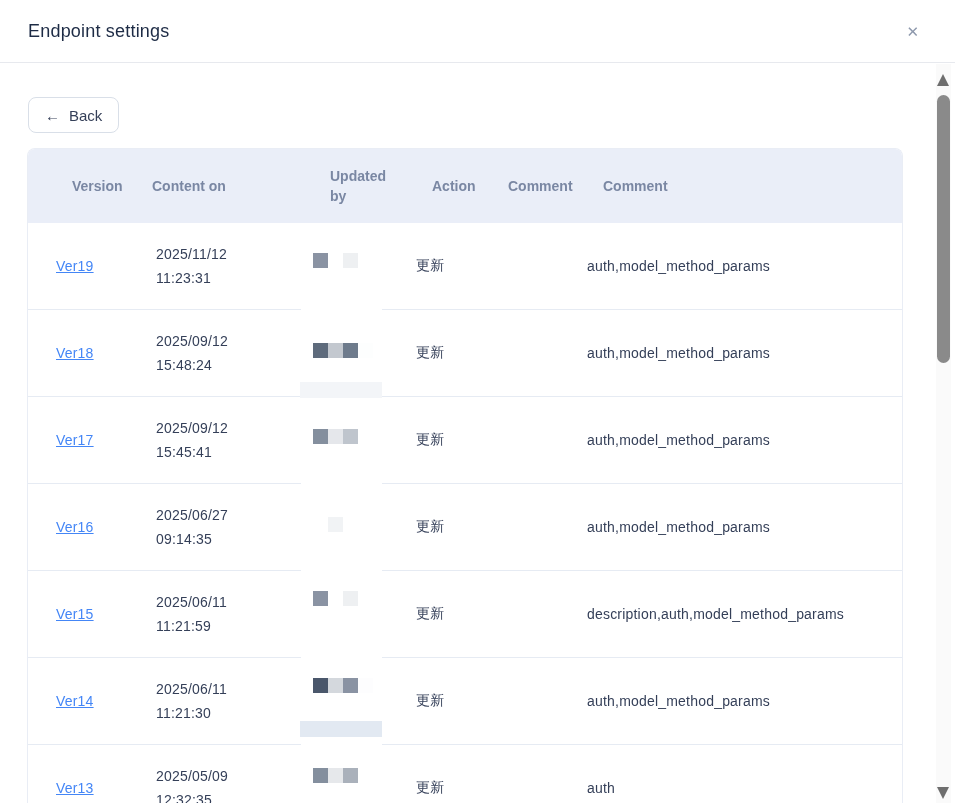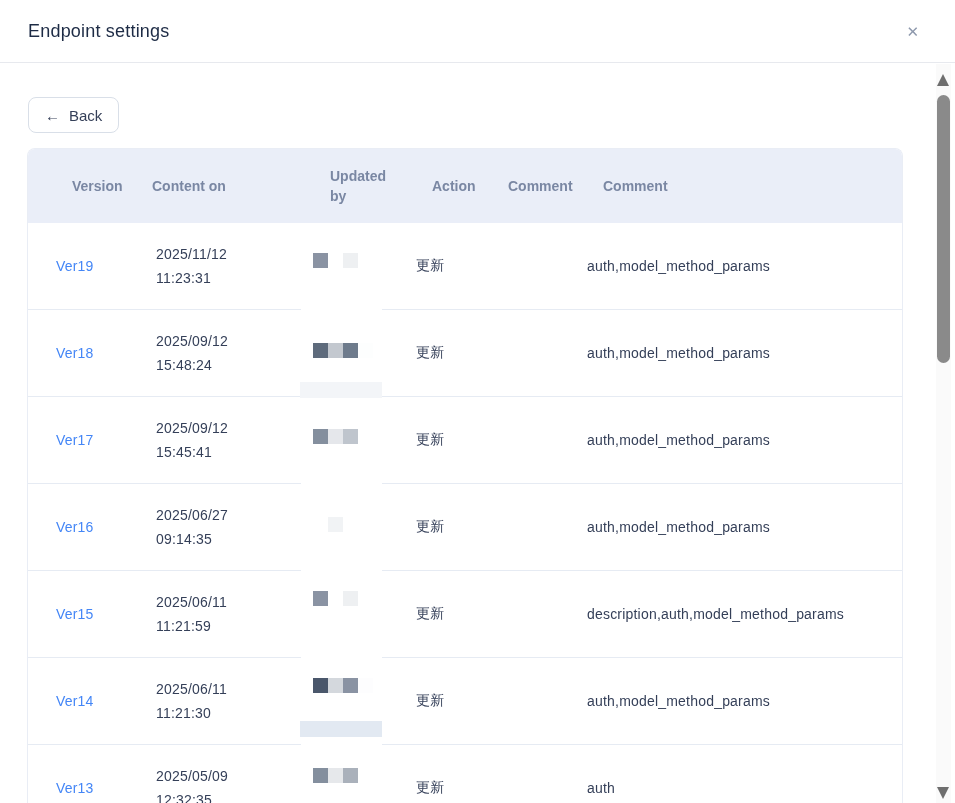--- a/index.html
+++ b/index.html
@@ -50,21 +50,21 @@
     padding-left:28px;font-size:14px;font-weight:600;line-height:20px;
     color:var(--thead_text,#7a87a3);
     margin-left:16px;
   }
   .row{
     display:grid;grid-template-columns:80px 178px 102px 76px 95px 1fr;
     height:86px;align-items:center;position:relative;background:#fff;
     border-bottom:1px solid var(--row_divider,#e6ebf3);
   }
   .cell{padding-left:28px;font-size:14px;color:var(--body_text,#343f58);letter-spacing:.2px;}
-  .ver{color:var(--link,#4486f6);cursor:pointer;}
+  .ver{color:var(--link,#4486f6);cursor:pointer;text-decoration:underline;}
   .date div{line-height:24px;margin-left:20px;}
   
   .redact-band{position:absolute;left:273px;width:81px;top:0;bottom:-1px;background:#fff;z-index:1;}
   .blk{position:absolute;width:15px;height:15px;z-index:3;}
   .strip{position:absolute;left:272px;width:82px;z-index:2;}
   
   .scrollbar{
     position:absolute;right:4px;top:64px;bottom:0;width:15px;
     background:var(--sb_track,#fafafa);
   }

